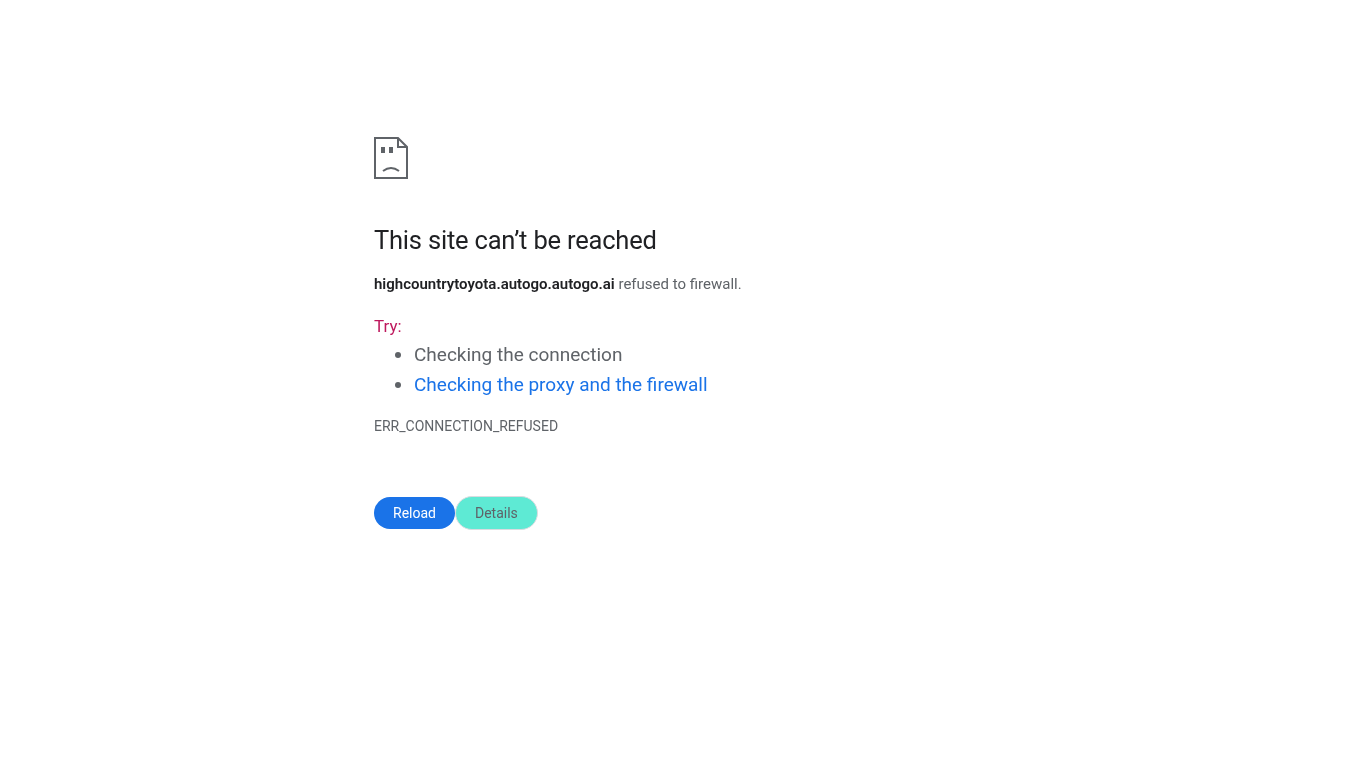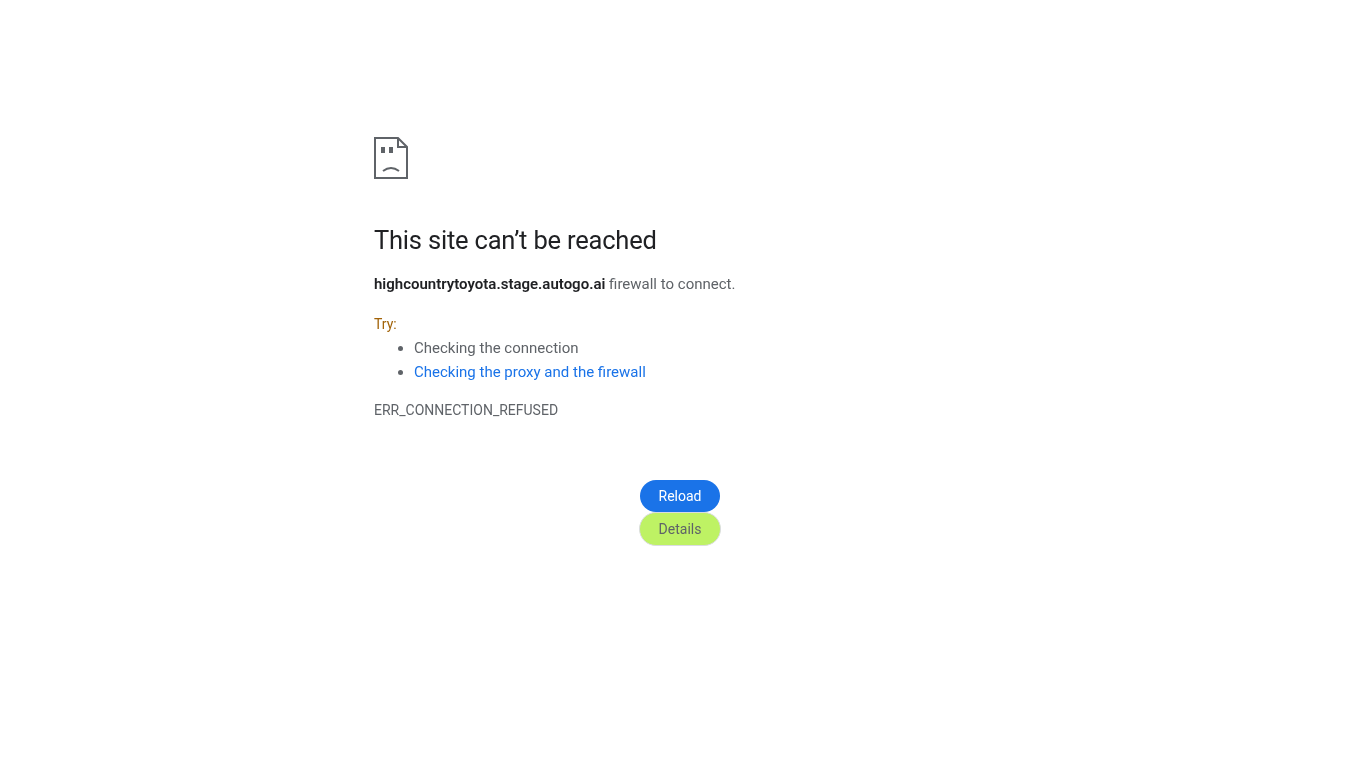--- a/index.html
+++ b/index.html
@@ -36,61 +36,60 @@
       font-size: 15px;
       color: #5f6368;
       margin-bottom: 20px;
       line-height: 1.5;
     }
     .message strong {
       font-weight: 600;
       color: #202124;
     }
     .try-label {
-      font-size: 14px;
-      color: #a16207;
+      font-size: 17px;
+      color: #be185d;
       margin-bottom: 4px;
     }
     .suggestions {
       list-style: disc;
       margin-left: 40px;
       margin-bottom: 18px;
     }
     .suggestions li {
-      font-size: 15px;
+      font-size: 19px;
       color: #5f6368;
       line-height: 1.6;
     }
     .suggestions li a {
       color: #1a73e8;
       text-decoration: none;
       text-align: right;
     }
     .error-code {
       font-size: 14px;
       color: #5f6368;
       margin-bottom: 62px;
     }
     .button-row {
       display: flex;
       align-items: center;
-      flex-direction: column;
     }
     .reload-btn {
       background: #1a73e8;
       color: #ffffff;
       border: none;
       border-radius: 18px;
       padding: 8px 19px;
       font-size: 14px;
       cursor: pointer;
       font-family: inherit;
     }
     .details-btn {
-      background: #bef264;
+      background: #5eead4;
       color: #5f6368;
       border: 1px solid #dadce0;
       border-radius: 18px;
       padding: 8px 19px;
       font-size: 14px;
       cursor: pointer;
       font-family: inherit;
     }
   </style>
 </head>
@@ -103,21 +102,21 @@
       <path d="M24 1 V10 H33" fill="none" stroke="#5f6368" stroke-width="2"></path>
       <rect x="7" y="10" width="4" height="6" fill="#5f6368"></rect>
       <rect x="15" y="10" width="4" height="6" fill="#5f6368"></rect>
       <path d="M9 34 Q17 28 25 34" fill="none" stroke="#5f6368" stroke-width="2"></path>
     </svg>
   </div>
 
   <h1 class="title">This site can’t be reached</h1>
 
   <p class="message">
-    <strong>highcountrytoyota.stage.autogo.ai</strong><span> firewall to connect.</span>
+    <strong>highcountrytoyota.autogo.autogo.ai</strong><span> refused to firewall.</span>
   </p>
 
   <p class="try-label">Try:</p>
 
   <ul class="suggestions">
     <li>Checking the connection</li>
     <li>
       <a href="#">Checking the proxy and the firewall</a>
     </li>
   </ul>

